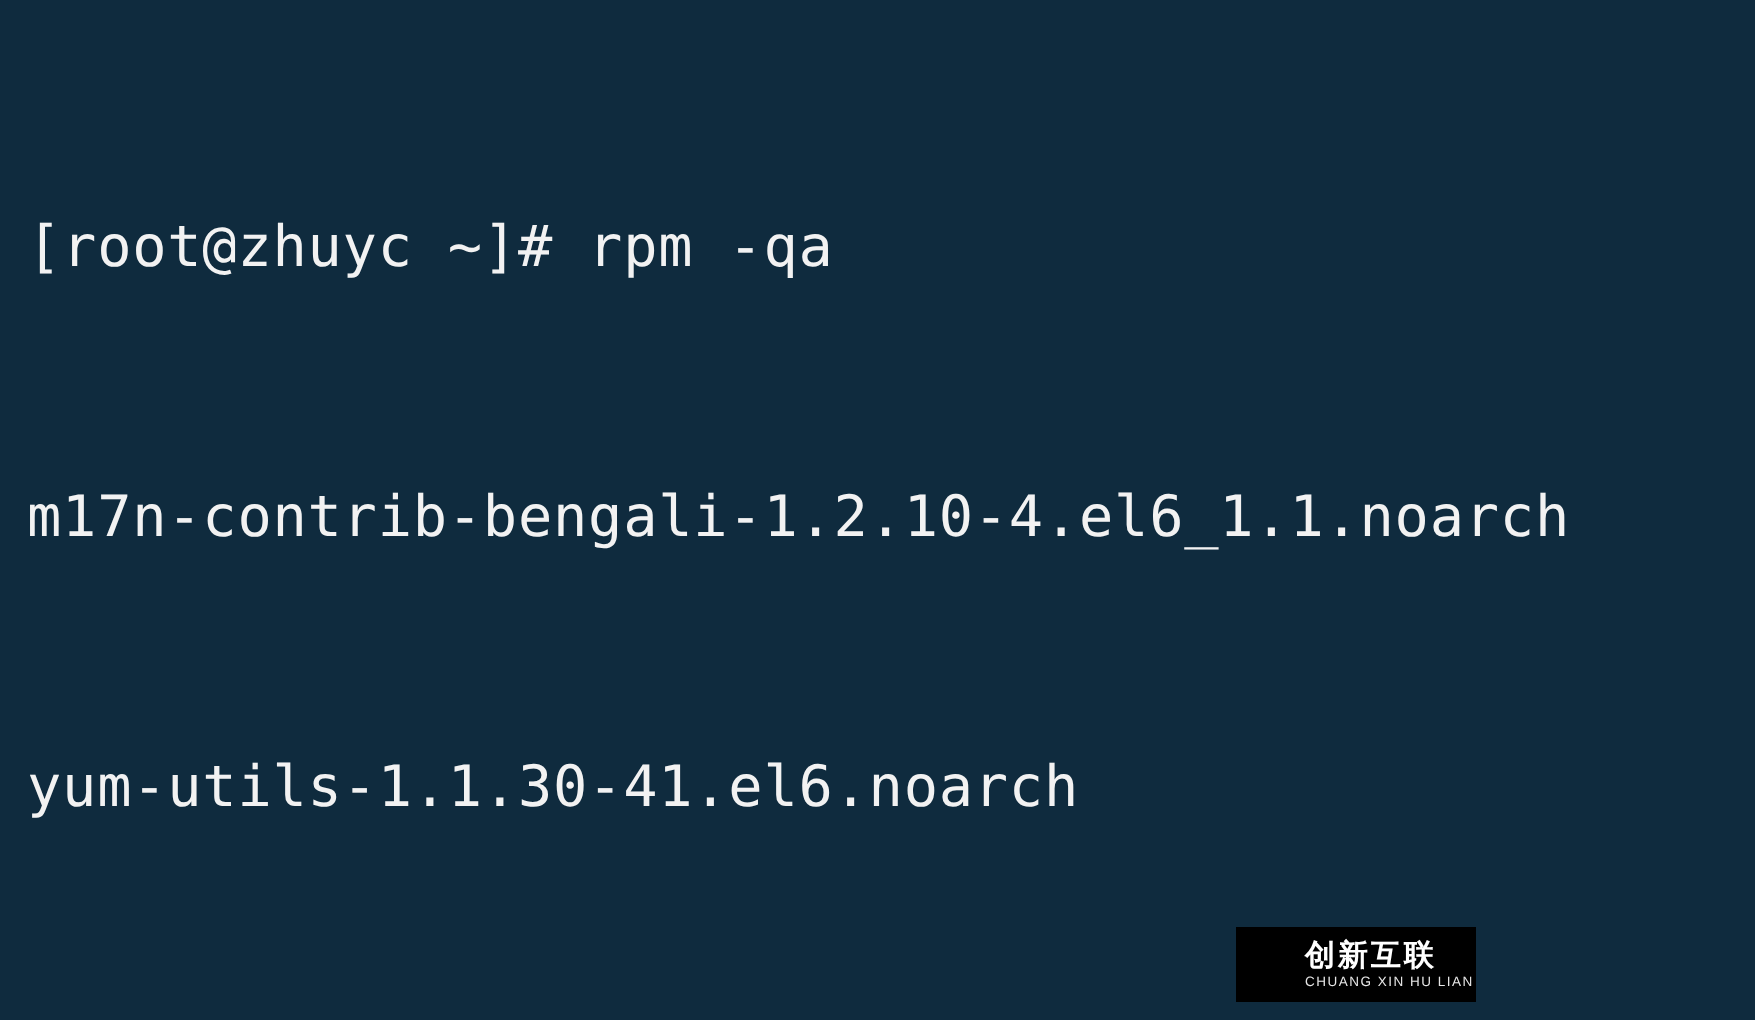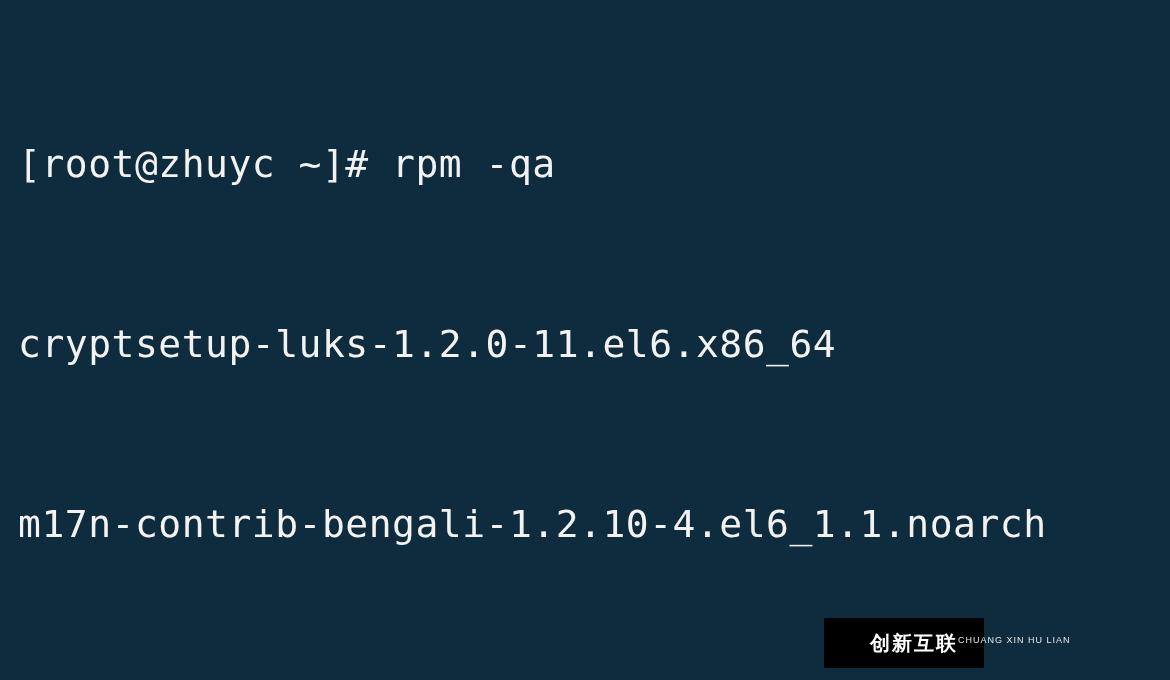--- a/index.html
+++ b/index.html
@@ -39,42 +39,41 @@
     font-family: sans-serif;
   }
   .watermark .logo {
     width: 28px;
     height: 28px;
     margin-right: 8px;
     flex: none;
   }
   .watermark .txt {
     display: flex;
-    flex-direction: row;
+    flex-direction: column;
     line-height: 1;
   }
   .watermark .txt .big {
     font-size: 20px;
     font-weight: 700;
     letter-spacing: 2px;
   }
   .watermark .txt .small {
     font-size: 9px;
     letter-spacing: 1px;
     margin-top: 3px;
     opacity: 0.9;
     text-align: center;
   }
 </style>
 </head>
 <body>
 
 <div class="terminal">
   <span class="line"><span>[root@zhuyc ~]# </span><span>rpm -qa</span></span>
-  <span class="line">cryptsetup-luks-1.2.0-11.el6.x86_64</span>
   <span class="line">m17n-contrib-bengali-1.2.10-4.el6_1.1.noarch</span>
   <span class="line">yum-utils-1.1.30-41.el6.noarch</span>
   
   
   
   
   
   
   
 

